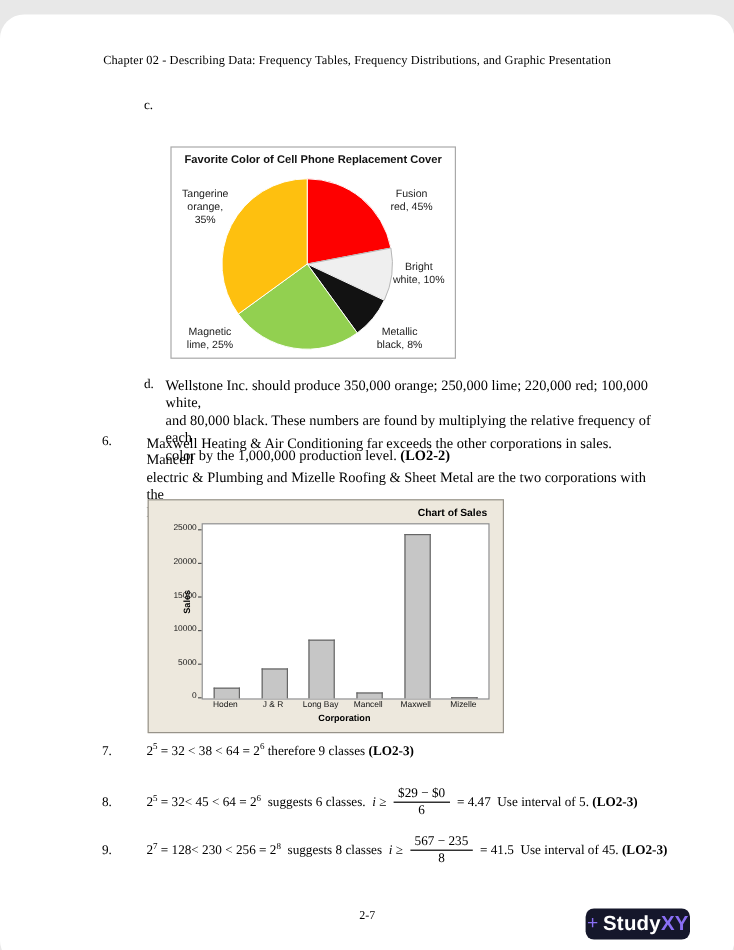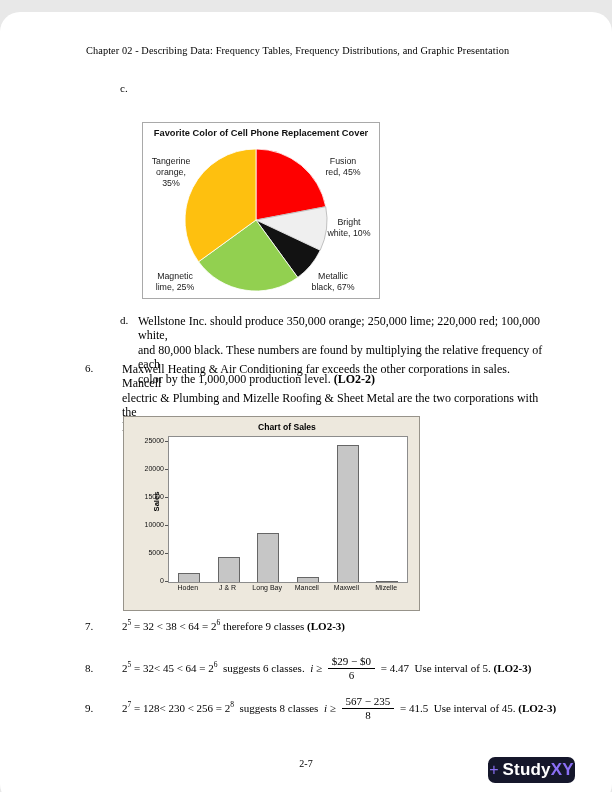--- a/index.html
+++ b/index.html
@@ -34,21 +34,21 @@
              text-align:center; white-space:pre-line;}
   .pl-tangerine{left:0px;   top:33px;  width:56px;}
   .pl-fusion   {left:168px; top:33px;  width:64px;}
   .pl-bright   {left:176px; top:94px;  width:60px;}
   .pl-metallic {left:158px; top:148px; width:64px;}
   .pl-magnetic {left:0px;   top:148px; width:64px;}
   
   .bar-box{left:123px; top:404px; width:295px; height:193px;
            background:#ede8dd; border:1px solid #97938a;
            font-family:"Liberation Sans", sans-serif;}
-  .bar-title{position:absolute; left:44px; top:5px; width:238px; text-align:center;
+  .bar-title{position:absolute; left:44px; top:5px; width:238px; text-align:right;
              font-size:8.6px; font-weight:bold; color:#000;}
   .bar-plot{position:absolute; left:44px; top:19px; width:238px; height:145px;
             background:#fff; border:1px solid #8c8c8c;}
   .y-label{position:absolute; left:2px; top:80px; width:60px; text-align:center;
            font-size:7.6px; font-weight:bold; transform:rotate(-90deg);
            transform-origin:center; color:#000;}
   .x-label{position:absolute; left:44px; top:177px; width:238px; text-align:center;
            font-size:7.6px; font-weight:bold; color:#000;}
   .ytick{position:absolute; width:36px; text-align:right; font-size:7px; color:#111;}
   .ytickmark{position:absolute; width:3px; height:1px; background:#555;}
@@ -78,21 +78,21 @@
         <path d="M 113 97 L 182.74 83.70 A 71 71 0 0 1 177.24 127.23 Z" fill="#efefef" stroke="#b3b3b3" stroke-width="0.8"></path>
         <path d="M 113 97 L 177.24 127.23 A 71 71 0 0 1 154.73 154.44 Z" fill="#121212" stroke="#ffffff" stroke-width="0.8"></path>
         <path d="M 113 97 L 154.73 154.44 A 71 71 0 0 1 55.56 138.73 Z" fill="#92d050" stroke="#ffffff" stroke-width="0.8"></path>
         <path d="M 113 97 L 55.56 138.73 A 71 71 0 0 1 113.00 26.00 Z" fill="#fec00f" stroke="#ffffff" stroke-width="0.8"></path>
       </svg>
     <div class="pie-label pl-fusion">Fusion
 red, 45%</div>
     <div class="pie-label pl-bright">Bright
 white, 10%</div>
     <div class="pie-label pl-metallic">Metallic
-black, 67%</div>
+black, 8%</div>
     <div class="pie-label pl-magnetic">Magnetic
 lime, 25%</div>
     <div class="pie-label pl-tangerine">Tangerine
 orange,
 35%</div>
   </div>
 
   <div class="abs pnum" style="left:120px; top:302px;">d.</div>
   <div class="abs para" style="left:138px; top:302px; width:412px;"><span>Wellstone Inc. should produce 350,000 orange; 250,000 lime; 220,000 red; 100,000 white,
 and 80,000 black.  These numbers are found by multiplying the relative frequency of each
@@ -127,20 +127,21 @@
         <div class="ytickmark" style="top: 52px; left: 41px;"></div>
         <div class="ytick" style="top: 20px; left: 4px;">25000</div>
         <div class="ytickmark" style="top: 24px; left: 41px;"></div>
         <div class="xcat" style="left: 41.8333px;">Hoden</div>
         <div class="xcat" style="left: 81.5px;">J &amp; R</div>
         <div class="xcat" style="left: 121.167px;">Long Bay</div>
         <div class="xcat" style="left: 160.833px;">Mancell</div>
         <div class="xcat" style="left: 200.5px;">Maxwell</div>
         <div class="xcat" style="left: 240.167px;">Mizelle</div>
       </div>
+    <div class="x-label">Corporation</div>
   </div>
 
   <div class="prob" style="top:608px;"><span class="pnum">7.</span><span>2</span><span class="sup">5</span><span> = 32 &lt; 38 &lt; 64 = 2</span><span class="sup">6</span><span> therefore 9 classes </span><span class="lo">(LO2-3)</span></div>
 
   <div class="prob" style="top:644px;"><span class="pnum">8.</span><span>2</span><span class="sup">5</span><span> = 32&lt; 45 &lt; 64 = 2</span><span class="sup">6</span><span>  suggests 6 classes.  </span><span class="ivar">i</span><span> ≥ </span><span class="frac"><span class="num">$29 − $0</span><span>6</span></span><span> = 4.47  Use interval of 5. </span><span class="lo">(LO2-3)</span></div>
 
   <div class="prob" style="top:684px;"><span class="pnum">9.</span><span>2</span><span class="sup">7</span><span> = 128&lt; 230 &lt; 256 = 2</span><span class="sup">8</span><span>  suggests 8 classes  </span><span class="ivar">i</span><span> ≥ </span><span class="frac"><span class="num">567 − 235</span><span>8</span></span><span> = 41.5  Use interval of 45. </span><span class="lo">(LO2-3)</span></div>
 
   <div class="abs page-num">2-7</div>
   <div class="abs logo" id="logo-badge" style="background: rgb(21, 23, 43);">

